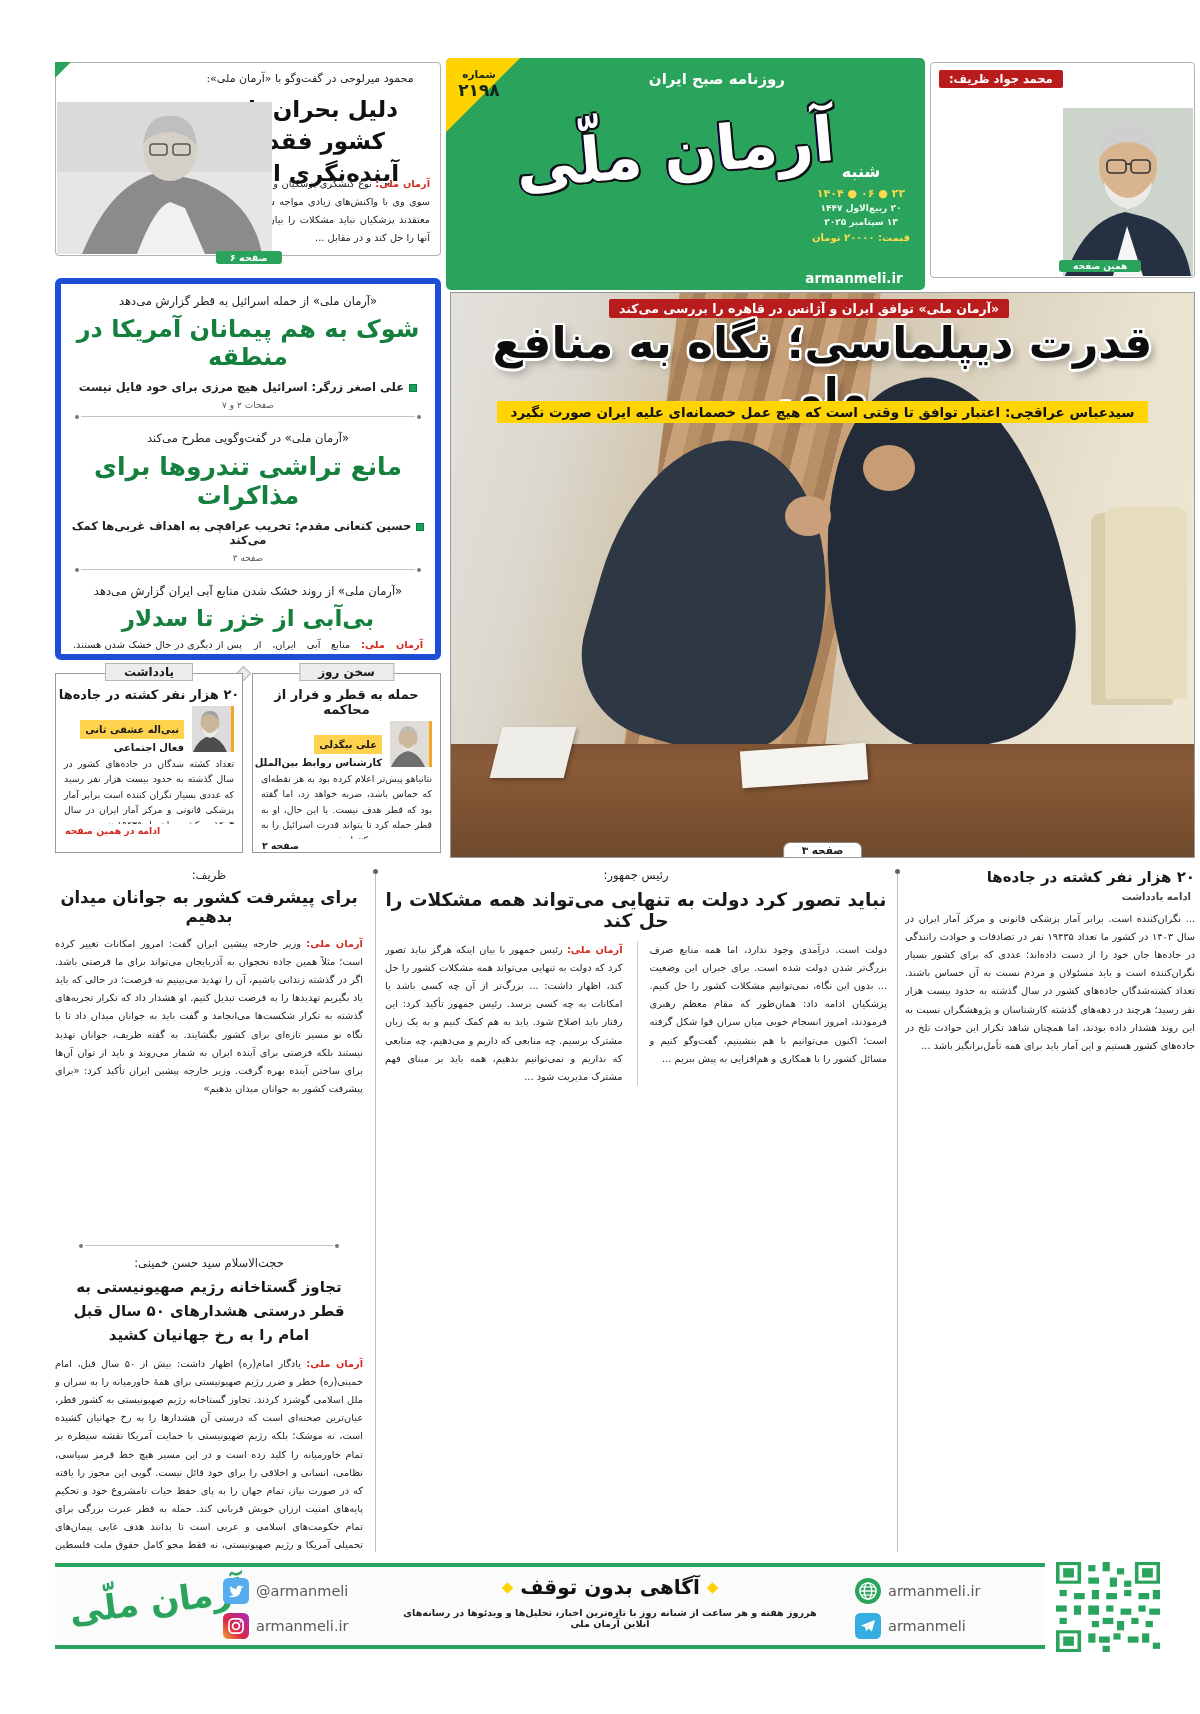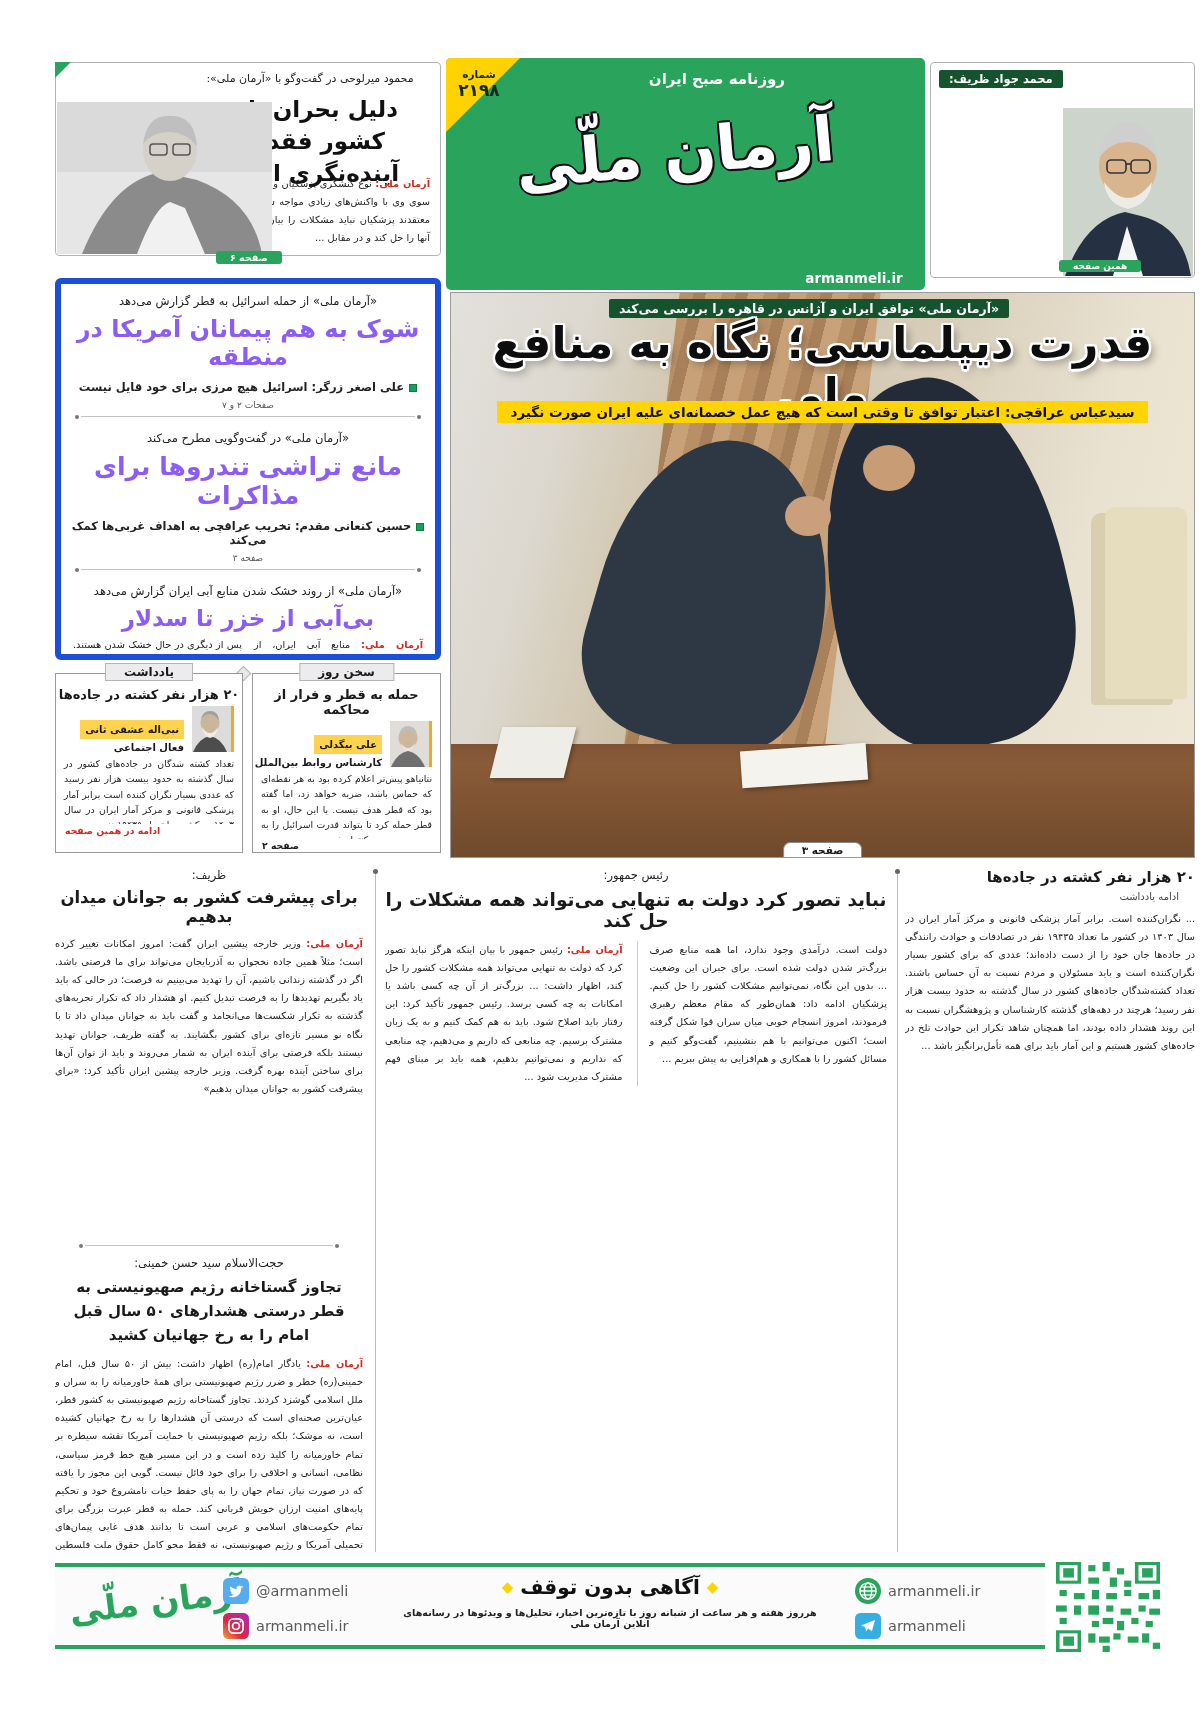--- a/index.html
+++ b/index.html
@@ -2,21 +2,21 @@
 <html lang="fa" dir="rtl"><head>
 <meta charset="utf-8">
 <style>
   * { margin:0; padding:0; box-sizing:border-box; }
   body { background:#ffffff; font-family:"DejaVu Sans", sans-serif; }
   .page { position:relative; width:1200px; height:1714px; margin:0 auto; background:#fff;
           direction:rtl; overflow:hidden; color:#1a1a1a; }
   .latin { direction:ltr; unicode-bidi:embed; }
 
   
-  .chip { display:inline-block; background:#14532d; color:#fff; font-size:11.5px; font-weight:700;
+  .chip { display:inline-block; background:#b91c1c; color:#fff; font-size:11.5px; font-weight:700;
           padding:2px 10px; border-radius:2px; }
   .page-tab-green { position:absolute; background:#2aa45c; color:#fff; font-size:9.5px; font-weight:700;
           padding:1px 14px; border-radius:3px; }
   .lead-label { color:#d42a1e; font-weight:800; }
   .h-divider { position:relative; border-top:1px solid #c3c3c3; margin:4px 20px; }
   .h-divider::before, .h-divider::after { content:''; position:absolute; top:-2.5px; width:4px; height:4px;
           border-radius:50%; background:#777; }
   .h-divider::before { right:-6px; } .h-divider::after { left:-6px; }
   .vrule { position:absolute; width:0; border-left:1px solid #bdbdbd; }
   .vrule::before { content:''; position:absolute; top:-5px; left:-3px; width:5px; height:5px;
@@ -94,21 +94,21 @@
         background:#ffd400; color:#111; font-size:13.5px; font-weight:800; padding:3px 14px; white-space:nowrap; }
   .lead-tab { position:absolute; bottom:0; left:50%; transform:translateX(-50%);
         background:#fff; border:1px solid #8a8a8a; border-bottom:none; border-radius:7px 7px 0 0;
         font-size:10.5px; font-weight:700; padding:1px 18px; }
 
   
   .lc-box { position:absolute; left:55px; top:278px; width:386px; height:382px;
             border:6px solid #1d4ed8; border-radius:6px; background:#fff; text-align:center; overflow:hidden; }
   .lc-art { padding-top:10px; }
   .lc-kicker { font-size:11.5px; color:#222; }
-  .lc-headline { font-size:24px; font-weight:900; color:#8b5cf6; margin:7px 6px 9px;text-align:center; }
+  .lc-headline { font-size:24px; font-weight:900; color:#15803d; margin:7px 6px 9px;text-align:center; }
   .lc-headline.h2 { font-size:25px; }
   .lc-headline.h3 { font-size:23px; margin-bottom:6px; }
   .lc-bullet { font-size:11.5px; font-weight:700; color:#222; margin-bottom:6px; }
   .lc-pages { font-size:9px; color:#555; margin-bottom:6px; }
   .lc-cols { display:flex; gap:12px; padding:0 12px; font-size:9.8px; text-align:justify; line-height:1.7; }
   .lc-cols > div { flex:1; }
 
   
   .op-box { position:absolute; top:673px; height:180px; border:1px solid #9a9a9a; background:#fff; }
   .op-yad { left:55px; width:188px; }
@@ -123,21 +123,21 @@
   .op-role { font-size:10px; font-weight:800; margin-top:3px; }
   .op-body { padding:0 8px; font-size:9.3px; text-align:justify; line-height:1.65; color:#222; height:68px; overflow:hidden; }
   .op-foot { padding:1px 9px; font-size:9.3px; font-weight:800; text-align:left; }
   .op-foot.red { color:#d42a1e; }
   .diamond { position:absolute; left:238px; top:668px; width:11px; height:11px; background:#e9e9e9;
              border:1px solid #b5b5b5; transform:rotate(45deg); }
 
   
   .bt-colA { position:absolute; left:905px; top:868px; width:290px; height:688px; overflow:hidden; }
   .bt-colA-title { font-size:15px; font-weight:900; text-align:right; }
-  .bt-colA-label { font-size:10px; font-weight:400; color:#444; margin:5px 16px 8px; }
+  .bt-colA-label { font-size:10px; font-weight:700; color:#444; margin:5px 4px 8px; }
   .bt-colB { position:absolute; left:385px; top:868px; width:502px; height:688px; overflow:hidden; text-align:center; }
   .bt-kicker { font-size:11.5px; color:#222; }
   .bt-headlineB { font-size:18.5px; font-weight:900; margin:7px 0 10px; }
   .p-cols { display:flex; gap:14px; text-align:justify; }
   .p-cols > div { flex:1; font-size:9.8px; line-height:1.85; color:#222; }
   .p-cols > div:first-child { border-left:1px solid #ccc; padding-left:12px; }
   .bt-colC { position:absolute; left:55px; top:868px; width:308px; height:688px; overflow:hidden; text-align:center; }
   .bt-headlineC1 { font-size:16.5px; font-weight:900; margin:6px 0 9px; }
   .bt-headlineC2 { font-size:15px; font-weight:900; line-height:1.6; margin:5px 2px 8px; }
   .bt-bodyC1 { height:300px; overflow:hidden; }
@@ -187,20 +187,27 @@
   </section>
 
   <section class="masthead">
     <div class="issue-corner"></div>
     <div class="issue-text">
       <span class="lbl">شماره</span>
       <span class="num">۲۱۹۸</span>
     </div>
     <div class="tagline">روزنامه صبح ایران</div>
     <div class="logo-callig">آرمان ملّی</div>
+    <div class="m-dates">
+      <div class="m-weekday">شنبه</div>
+      <div class="m-solar">۲۲ ● ۰۶ ● ۱۴۰۴</div>
+      <div class="m-hijri">۲۰ ربیع‌الاول ۱۴۴۷</div>
+      <div class="m-greg">۱۳ سپتامبر ۲۰۲۵</div>
+      <div class="m-price">قیمت: ۲۰۰۰۰ تومان</div>
+    </div>
     <div class="m-site latin">armanmeli.ir</div>
   </section>
 
   <section class="tr-box">
     <span class="chip tr-kicker">محمد جواد ظریف:</span>
     <div class="tr-photo">
       <svg viewBox="0 0 130 168" width="130" height="168">
         <rect width="130" height="168" fill="#ccd4cc"></rect>
         <path d="M2 168 Q22 112 62 104 L78 108 Q120 118 128 168Z" fill="#263043"></path>
         <path d="M50 168 L64 118 80 168Z" fill="#f5f5f5"></path>

